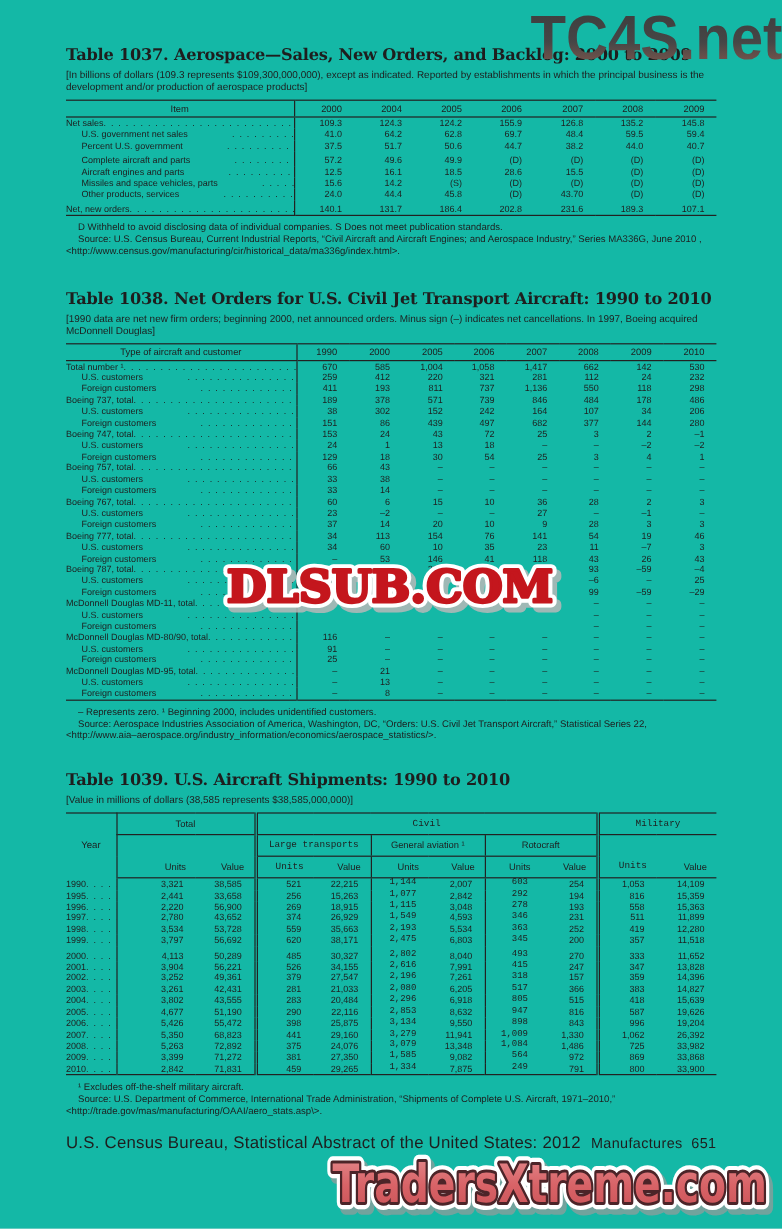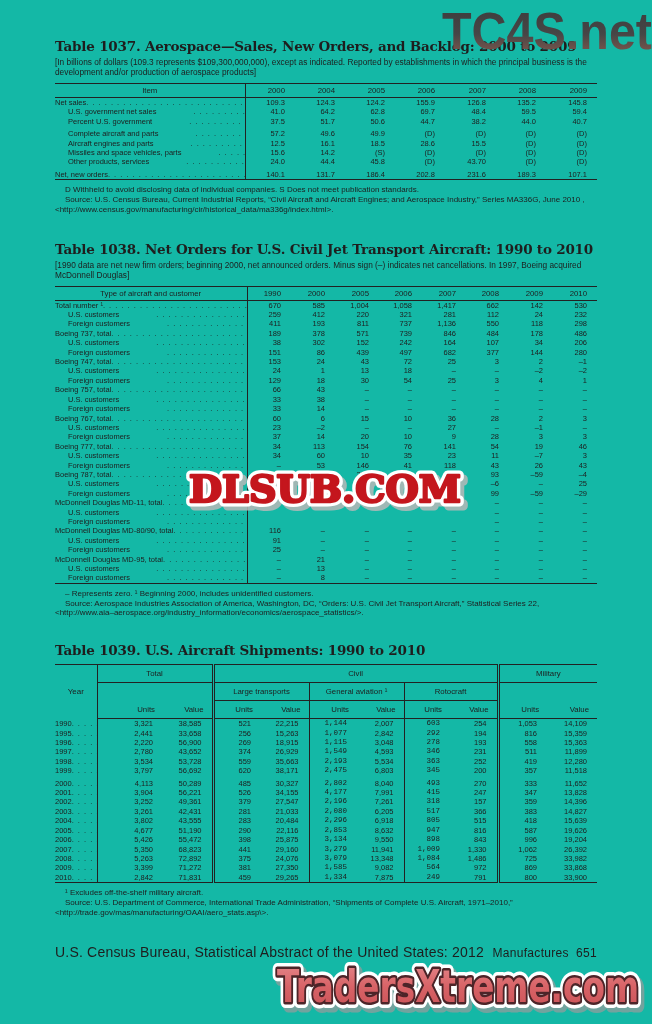--- a/index.html
+++ b/index.html
@@ -26,21 +26,21 @@
   .dots::before{content:" . . . . . . . . . . . . . . . . . . . . . . . . . . . . . . . . . . . . . . . . . . . . . . . . . . . . .";letter-spacing:1px;}
   tr.b{font-weight:bold;}
   tr.gap > td{padding-top:3px;}
   .i1 .w{padding-left:13px;gap:37px;}
   
   .t39 thead th{font-size:7.8px;height:17px;}
   .t39 .r1 th{border-top:1.5px solid #222;}
   .th-year{border-right:1px solid #222;font-size:8px !important;}
   .ul{border-bottom:1px solid #222;}
   .bl1{border-left:1px solid #222;}
-  .bl2{border-left:3px double #222;}
+  .bl2{border-left:3px double #222;font-family:Liberation Mono, monospace;}
   .t39 .r3 th{border-bottom:1.5px solid #222;text-align:right;padding-right:8px !important;}
   .t39 td:nth-child(2){border-left:1px solid #222;}
   .t39 td:nth-child(4){border-left:3px double #222;}
   .t39 td:nth-child(6),.t39 td:nth-child(8){border-left:1px solid #222;font-family:Liberation Mono, monospace;}
   .t39 td:nth-child(10){border-left:3px double #222;}
   
   .pf-right{position:absolute;right:55px;top:946px;font-size:12px;letter-spacing:0.3px;white-space:pre;}
   .pf-left{position:absolute;left:55px;top:944px;font-size:14px;letter-spacing:0.2px;}
   
   .wm{position:absolute;pointer-events:none;}
@@ -717,20 +717,21 @@
               <td class="nc">–</td>
             </tr>
           </tbody>
       </table>
       <p class="fn first">– Represents zero. ¹ Beginning 2000, includes unidentified customers.</p>
       <p class="fn">Source: Aerospace Industries Association of America, Washington, DC, “Orders: U.S. Civil Jet Transport Aircraft,” Statistical Series 22, &lt;http://www.aia–aerospace.org/industry_information/economics/aerospace_statistics/&gt;.</p>
     </section>
 
     <section class="s39">
       <h2 class="ttl">Table 1039. U.S. Aircraft Shipments: 1990 to 2010</h2>
+      <p class="note">[Value in millions of dollars (38,585 represents $38,585,000,000)]</p>
       <table class="tbl t39">
         <colgroup>
           <col style="width:42px">
             <col style="width:66px">
             <col style="width:50px">
             <col style="width:48px">
             <col style="width:48px">
           <col style="width:48px">
             <col style="width:47px">
             <col style="width:46px">
@@ -896,21 +897,21 @@
               <td class="lc">
                 <span class="w">
                   <span class="lt">2001</span>
                   <span class="dots"></span>
                 </span>
               </td>
               <td class="nc">3,904</td>
               <td class="nc">56,221</td>
               <td class="nc">526</td>
               <td class="nc">34,155</td>
-              <td class="nc">4,177</td>
+              <td class="nc">2,616</td>
               <td class="nc">7,991</td>
               <td class="nc">415</td>
               <td class="nc">247</td>
               <td class="nc">347</td>
               <td class="nc">13,828</td>
             </tr>
             <tr>
               <td class="lc">
                 <span class="w">
                   <span class="lt">2002</span>

